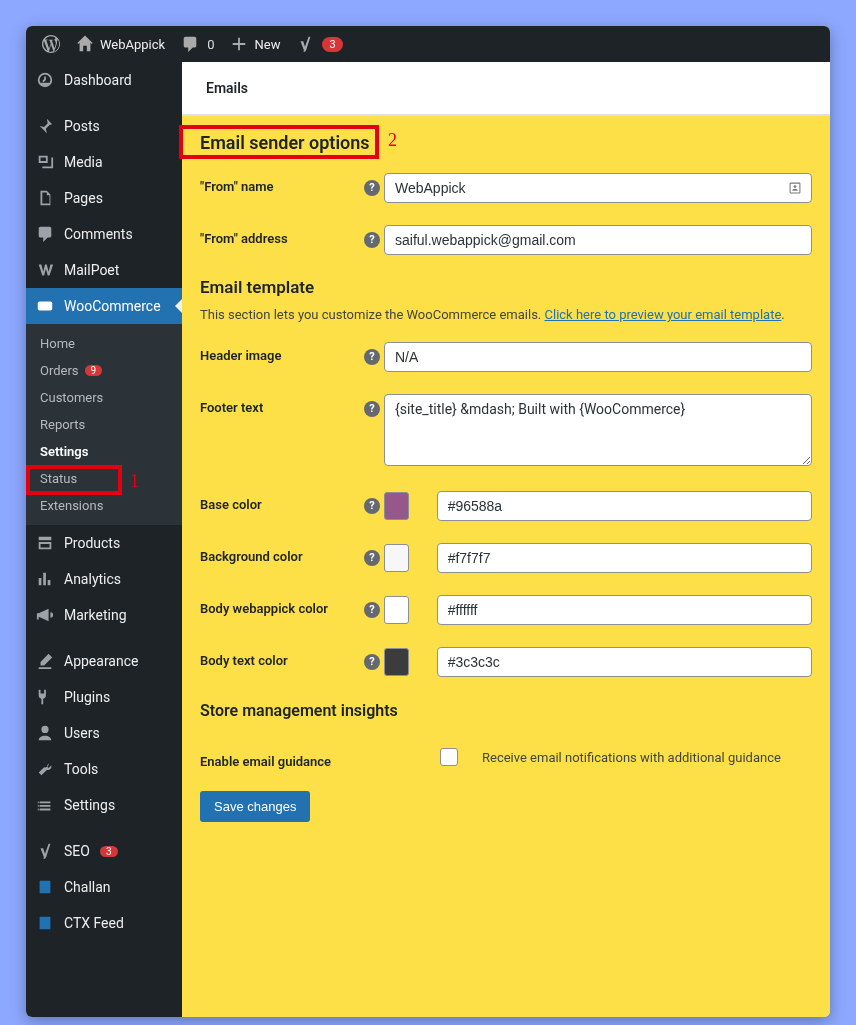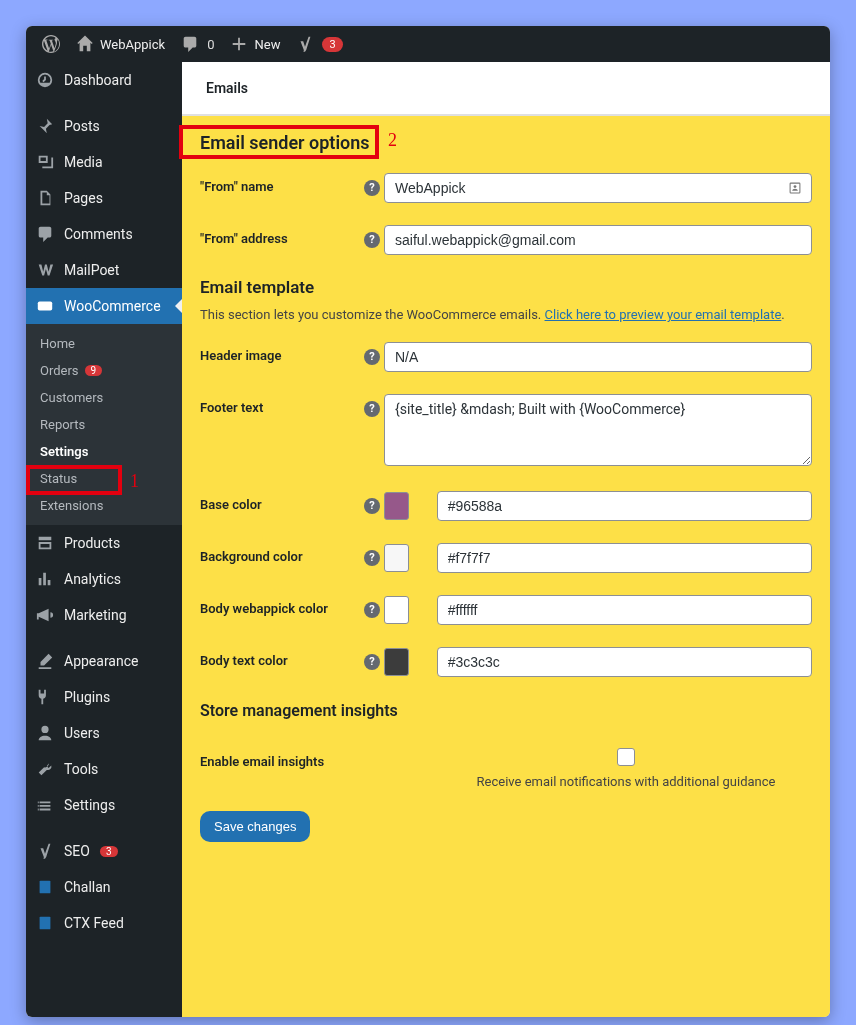--- a/index.html
+++ b/index.html
@@ -145,28 +145,28 @@
   .swatch {
     width: 28px; height: 28px; border: 1px solid #8c8f94;
     border-radius: 3px;
   }
   .color-input {
     width: 80px; padding: 5px 8px;
     border: 1px solid #8c8f94; border-radius: 3px;
     font-size: 13px;
     margin-left: 20px;
   }
-  .checkbox-row { display: flex; align-items: center; gap: 8px; flex-direction: column; }
+  .checkbox-row { display: flex; align-items: center; gap: 24px; }
   .checkbox-box {
     width: 18px; height: 18px; border: 1px solid #8c8f94;
     border-radius: 3px; background: #fff;
   }
   .save-btn {
     background: #2271b1; color: #fff; border: none;
-    padding: 8px 14px; border-radius: 10px;
+    padding: 8px 14px; border-radius: 3px;
     font-size: 13px; cursor: pointer;
   }
   h2.insights-title {
     font-size: 16px; font-weight: 600; color: #1d2327;
     margin: 24px 0 28px 0;
   }
   .annotation-box1 {
     position: absolute; border: 4px solid #e3000f;
     pointer-events: none;
   }
@@ -431,21 +431,21 @@
           <div class="help"><span class="help-icon">?</span></div>
           <div class="field color-row">
             <div class="swatch" style="background:#3c3c3c"></div>
             <input class="color-input" type="text" value="#3c3c3c" style="">
           </div>
         </div>
 
         <h2 class="insights-title">Store management insights</h2>
 
         <div class="form-row">
-          <div class="label" style="width:240px">Enable email insights</div>
+          <div class="label" style="width:240px">Enable email guidance</div>
           <div class="field checkbox-row">
             <div class="checkbox-box"></div>
             <span>Receive email notifications with additional guidance</span>
           </div>
         </div>
 
         <button class="save-btn">Save changes</button>
       </div>
 
       <div class="annotation-box1" style="left:-3px; top:63px; width:200px; height:34px;"></div>

